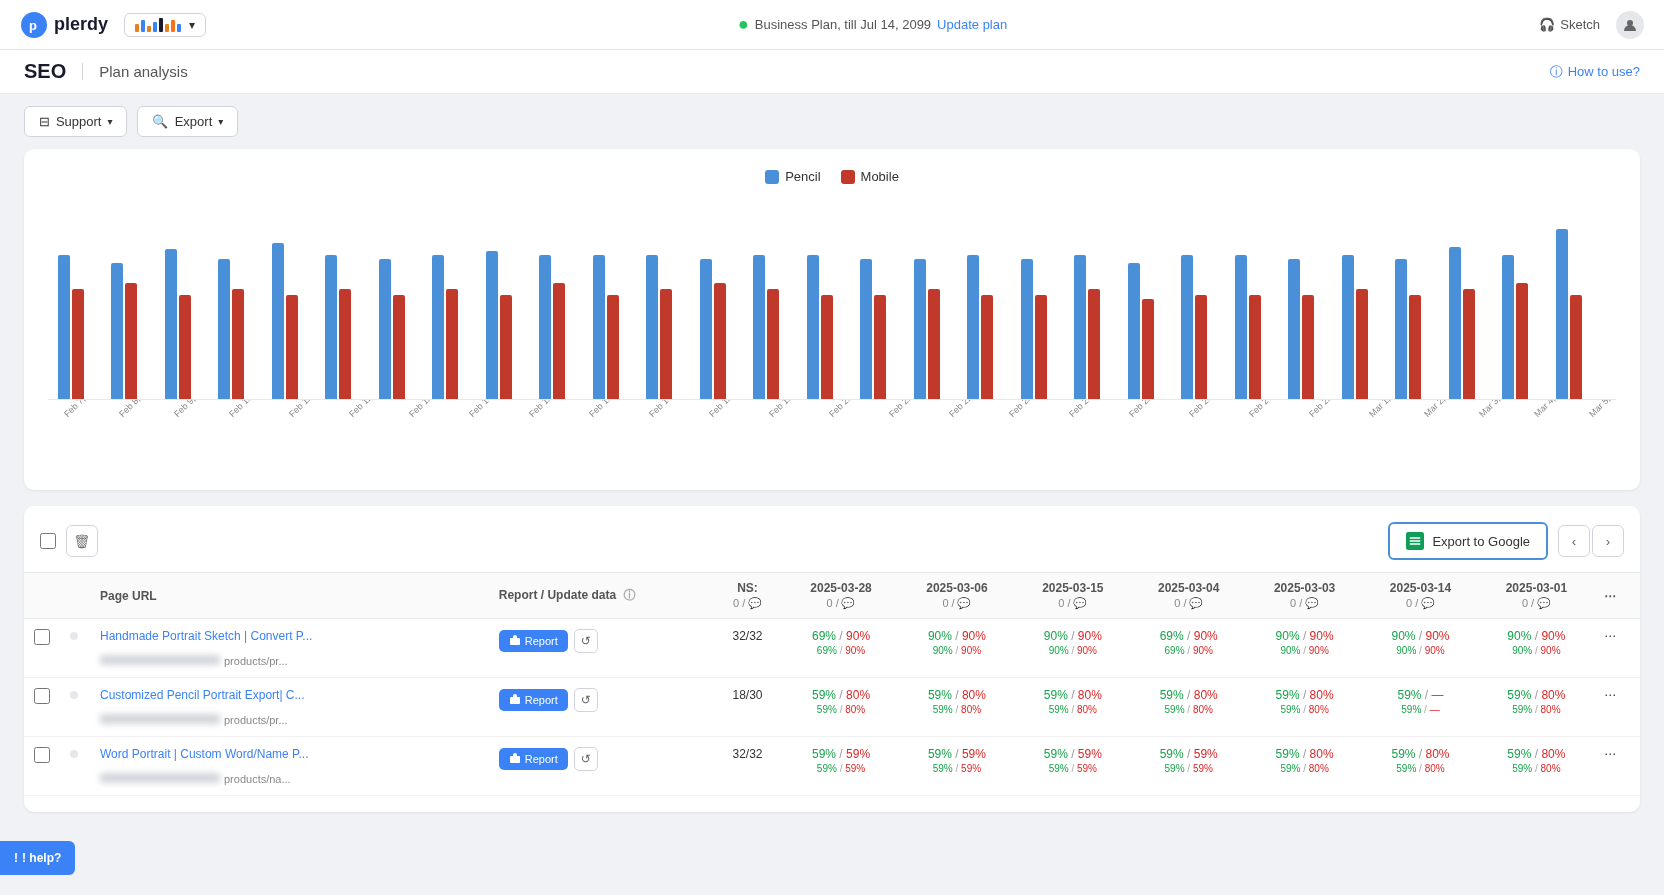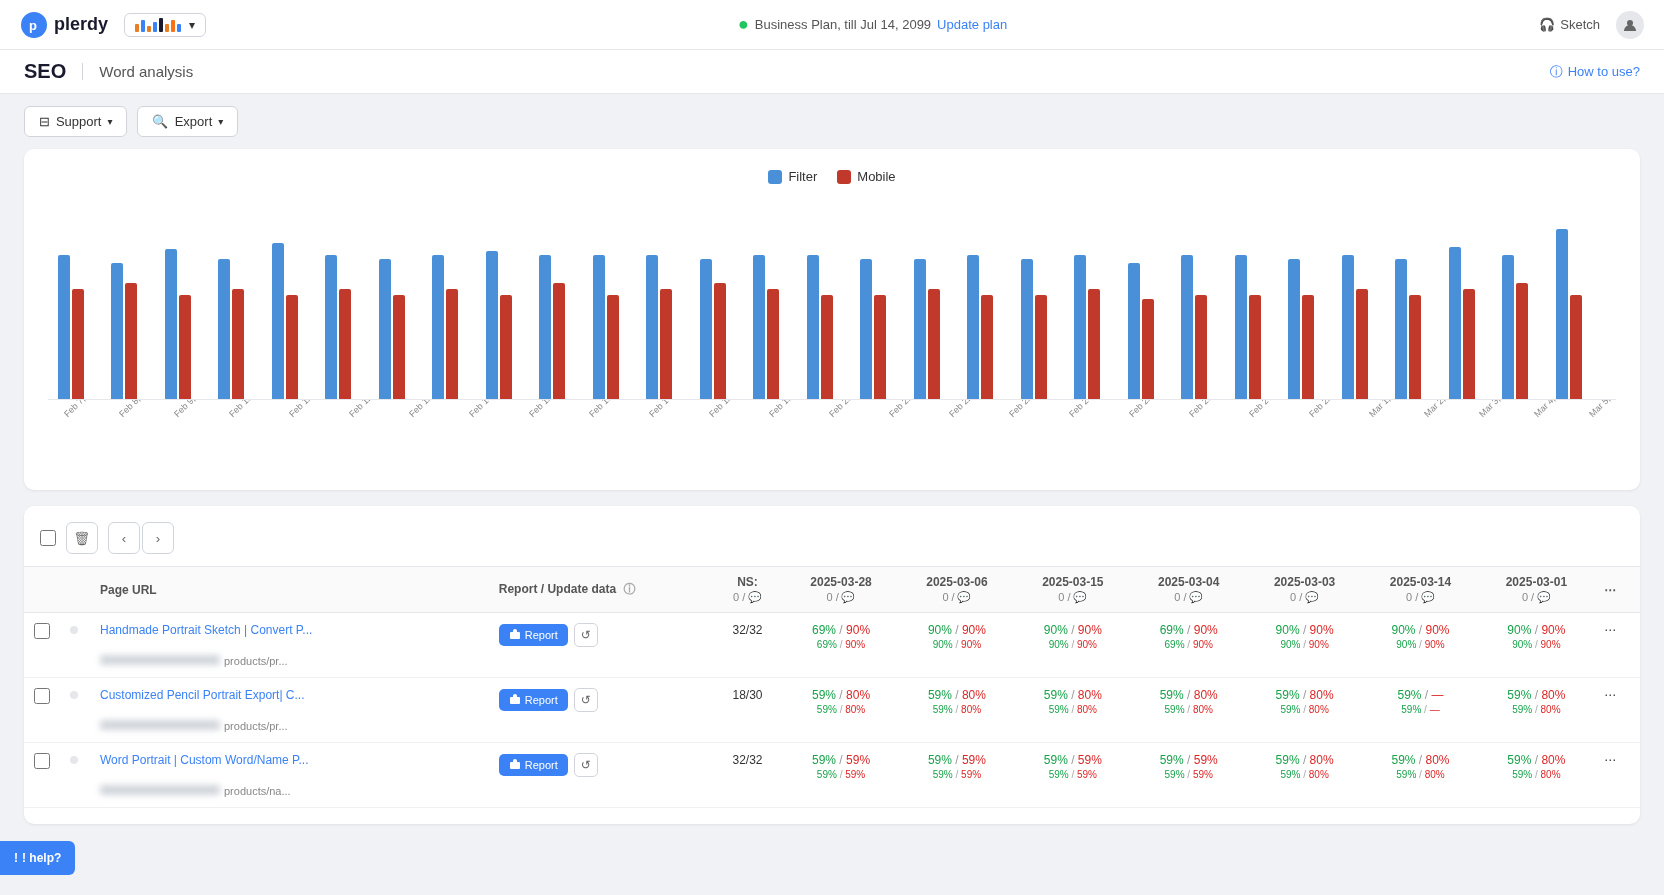--- a/index.html
+++ b/index.html
@@ -324,21 +324,21 @@
       overflow: hidden;
       text-overflow: ellipsis;
       max-width: 280px;
     }
     .page-url-path {
       color: #888;
       font-size: 11px;
       display: flex;
       align-items: flex-start;
       gap: 4px;
-      margin-top: 18px;
+      margin-top: 12px;
     }
     .url-blur {
       display: inline-block;
       width: 120px;
       height: 10px;
       background: #d1d5db;
       border-radius: 3px;
       filter: blur(3px);
     }
     .report-cell {
@@ -466,21 +466,21 @@
       <svg width="16" height="16" viewBox="0 0 16 16" fill="#666">
         <circle cx="8" cy="6" r="3"></circle>
         <path d="M2 14c0-3.3 2.7-6 6-6s6 2.7 6 6"></path>
       </svg>
     </div>
   </div>
 </nav>
 
 <div class="page-header">
   <span class="seo-title">SEO</span>
-  <span class="page-analysis-label">Word analysis</span>
+  <span class="page-analysis-label">Plan analysis</span>
   <div class="how-to-use">
     <span>ⓘ</span>
     <span>How to use?</span>
   </div>
 </div>
 
 <div class="toolbar">
   <button class="toolbar-btn">
     <span>⊟</span>
     <span>Support</span>
@@ -490,21 +490,21 @@
     <span>🔍</span>
     <span>Export</span>
     <span class="chevron-icon">▾</span>
   </button>
 </div>
 
 <div class="chart-card">
   <div class="chart-legend">
     <div class="legend-item">
       <span class="legend-checkbox desktop"></span>
-      <span>Filter</span>
+      <span>Pencil</span>
     </div>
     <div class="legend-item">
       <span class="legend-checkbox mobile"></span>
       <span>Mobile</span>
     </div>
   </div>
 
   <div class="bar-chart-container">
     <div class="bar-chart" id="bar-chart">
         <div class="bar-group">
@@ -656,20 +656,29 @@
         </div>
     </div>
   </div>
 </div>
 
 <div class="table-card">
   <div class="table-toolbar">
     <input type="checkbox" class="checkbox-master" style="">
     <button class="delete-btn">
       <span>🗑</span>
+    </button>
+    <button class="export-google-btn">
+      <svg class="google-icon" viewBox="0 0 24 24">
+        <rect width="24" height="24" rx="3" fill="#0f9d58"></rect>
+        <rect x="5" y="7" width="14" height="2" fill="white"></rect>
+        <rect x="5" y="11" width="14" height="2" fill="white"></rect>
+        <rect x="5" y="15" width="14" height="2" fill="white"></rect>
+      </svg>
+      <span>Export to Google</span>
     </button>
     <div class="nav-arrows">
       <button class="arrow-btn">
         <span>‹</span>
       </button>
       <button class="arrow-btn">
         <span>›</span>
       </button>
     </div>
   </div>

